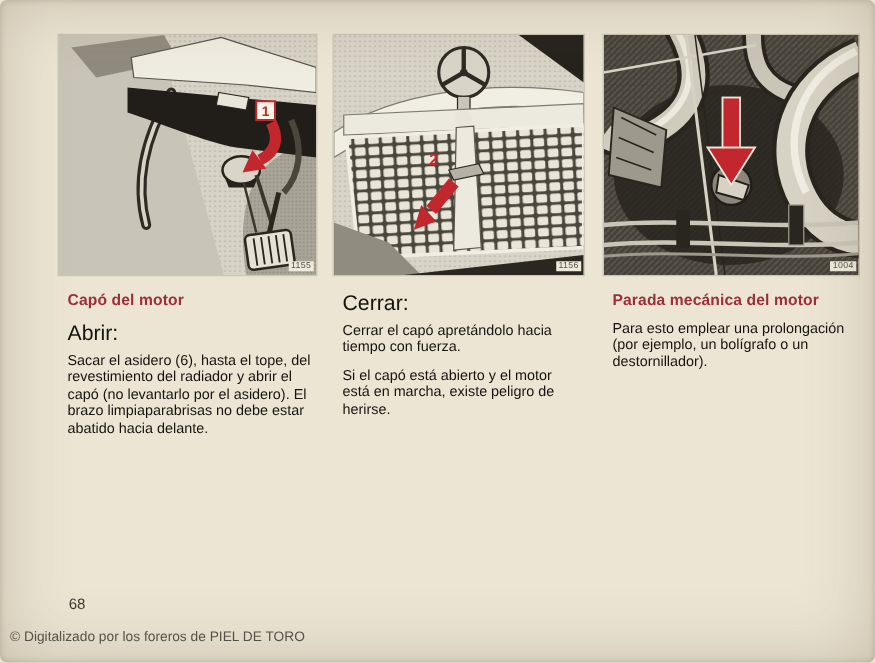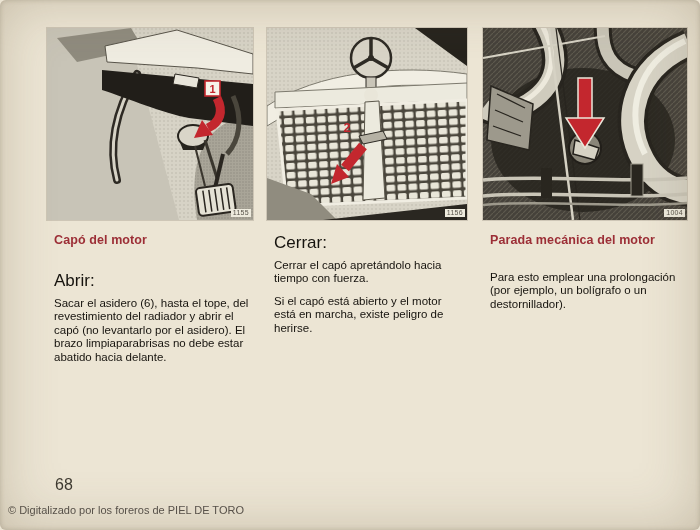--- a/index.html
+++ b/index.html
@@ -24,26 +24,26 @@
   }
   .figure svg{display:block;width:100%;height:100%;}
   .fig-tag{
     position:absolute;right:2px;bottom:3px;
     background:#edeadd;color:#57534a;
     font-size:7px;line-height:8px;padding:0 2px;letter-spacing:.3px;
   }
   .textblock{margin-top:13px;padding-left:7px;padding-right:1px;}
   .heading{
     font-size:12.5px;font-weight:bold;color:#9c2e36;
-    margin:0 0 24px 0;letter-spacing:.1px;
+    margin:0 0 10px 0;letter-spacing:.1px;
   }
   .label{font-size:17px;margin:0 0 6px 0;}
   .para{font-size:11.5px;line-height:13.4px;margin:0 0 9px 0;}
   .spaced{margin-top:13px;}
-  .page-number{position:absolute;left:55px;top:476px;font-size:16px;color:#3d3930;}
+  .page-number{position:absolute;left:55px;top:476px;font-size:12px;color:#3d3930;}
   .watermark{position:absolute;left:8px;top:504px;font-size:11px;color:#55504a;}
 </style>
 </head>
 <body>
 
 <div class="page">
 
   <div class="col col-1">
     <div class="figure">
       <svg viewBox="0 0 206 192">

